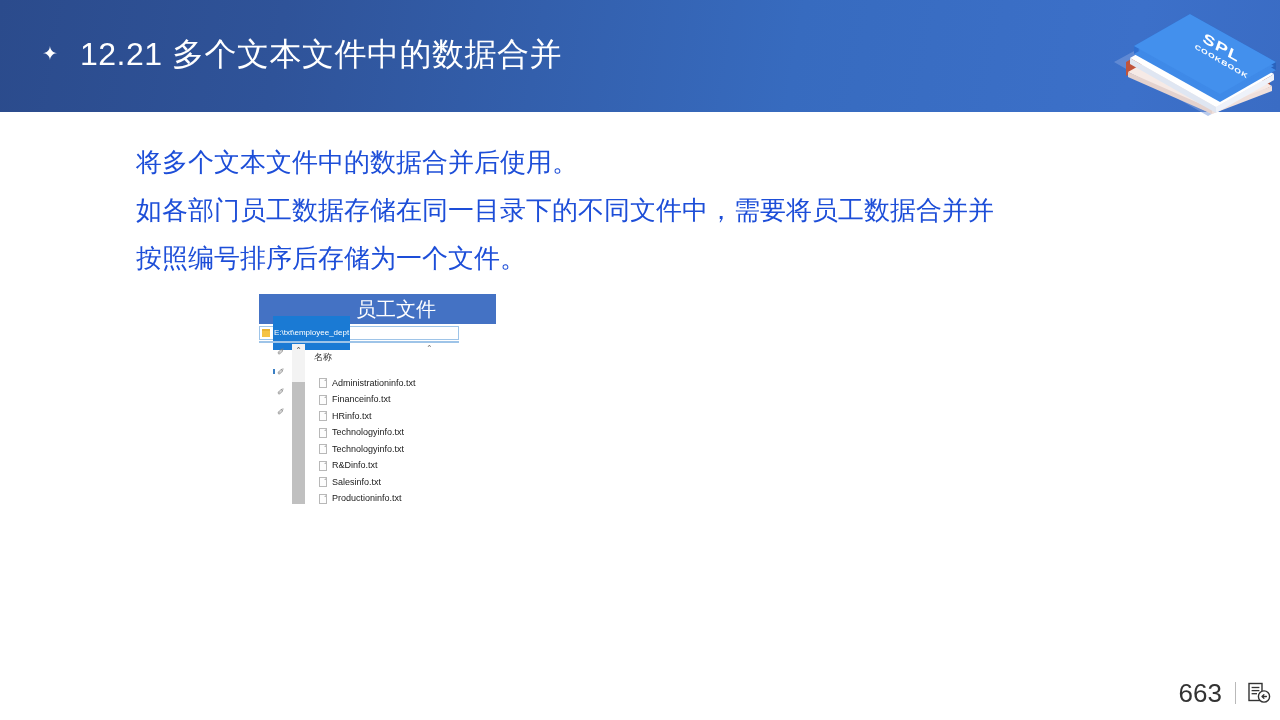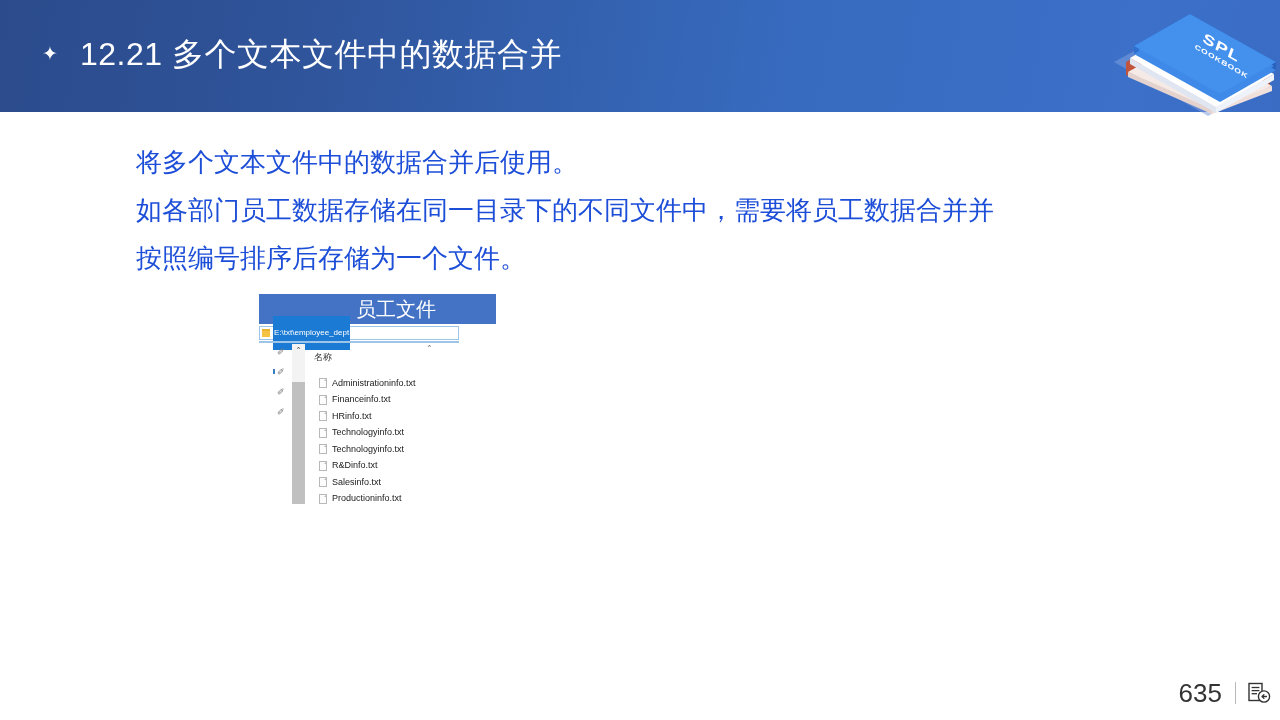--- a/index.html
+++ b/index.html
@@ -333,21 +333,21 @@
       <span class="file-icon"></span>
       <span class="file-name">Salesinfo.txt</span>
     </div>
     <div class="file-row">
       <span class="file-icon"></span>
       <span class="file-name">Productioninfo.txt</span>
     </div>
   </div>
 </div>
 
-<div id="page-number">635</div>
+<div id="page-number">663</div>
 <div id="footer-separator"></div>
 <svg id="footer-doc-icon" viewBox="0 0 26 26" xmlns="http://www.w3.org/2000/svg">
   <rect x="3" y="3.5" width="13" height="17" fill="none" stroke="#333333" stroke-width="1.4"></rect>
   <line x1="5.6" y1="7.5" x2="13.4" y2="7.5" stroke="#333333" stroke-width="1.3"></line>
   <line x1="5.6" y1="10.6" x2="13.4" y2="10.6" stroke="#333333" stroke-width="1.3"></line>
   <line x1="5.6" y1="13.7" x2="11.0" y2="13.7" stroke="#333333" stroke-width="1.3"></line>
   <circle cx="18" cy="16.5" r="5.6" fill="#ffffff" stroke="#333333" stroke-width="1.4"></circle>
   <path d="M20.4 16.5 H16.2 M17.9 14.6 L16.0 16.5 L17.9 18.4" fill="none" stroke="#333333" stroke-width="1.3" stroke-linecap="round" stroke-linejoin="round"></path>
 </svg>
 

